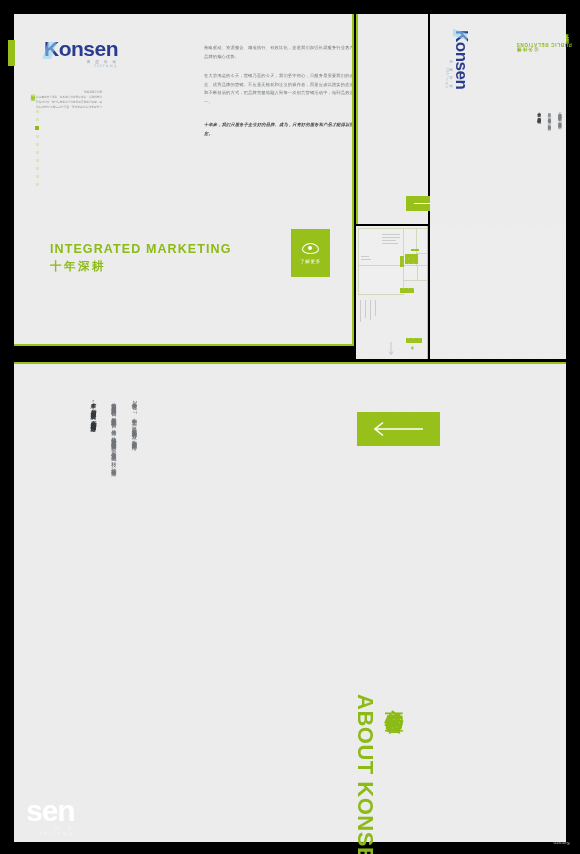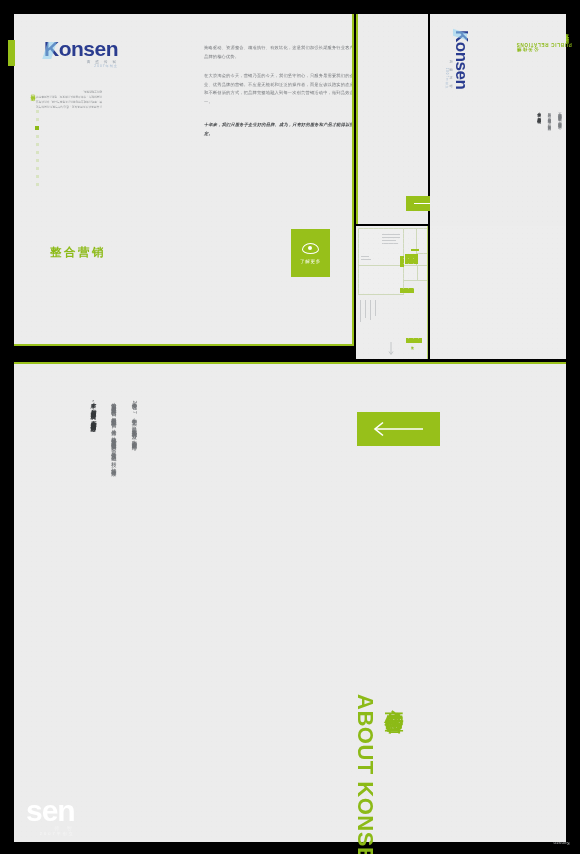--- a/index.html
+++ b/index.html
@@ -155,21 +155,22 @@
         <span class="dot"></span>
         <span class="dot"></span>
       </div>
     </div>
 
     <div class="para" style="left:190px;top:30px;width:150px;">策略驱动、资源整合、精准执行、有效转化，这是我们加强长期服务行业客户品牌的核心优势。</div>
     <div class="para" style="left:190px;top:58px;width:150px;">在大浪淘金的今天，营销乃至的今天，我们坚守初心，只服务最需要我们的企业、优秀品牌的营销。不应是无能耗和泛泛的操作者，而是应该以踏实的态度和不断创新的方式，把品牌完整地融入到每一次创意营销活动中，做到品效合一。</div>
     <div class="para bold" style="left:190px;top:107px;width:150px;">十年来，我们只服务于企业好的品牌、成为，只有好的服务和产品才能得以恒定。</div>
 
     <div id="imHead">
-      <div class="cn">整合营销</div>
+      <div class="en">INTEGRATED MARKETING</div>
+      <div class="cn">十年深耕</div>
     </div>
   </div>
 
   <div id="eyeBtn">
     <span class="eye"></span>
     <span class="lbl">了解更多</span>
   </div>
 
   <div class="panel" id="evPanel">
     <div class="dotgrid"></div>

